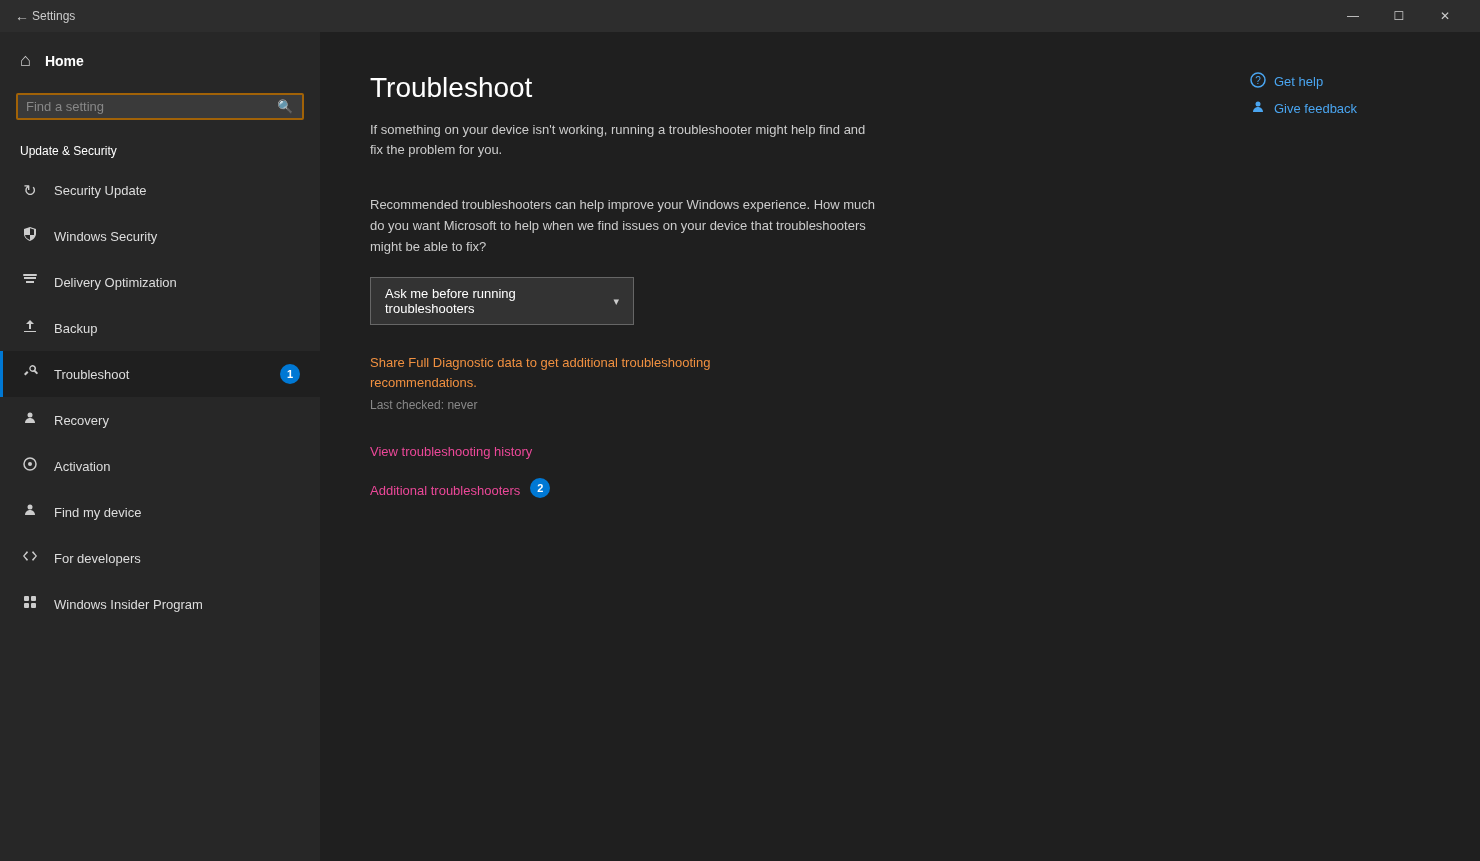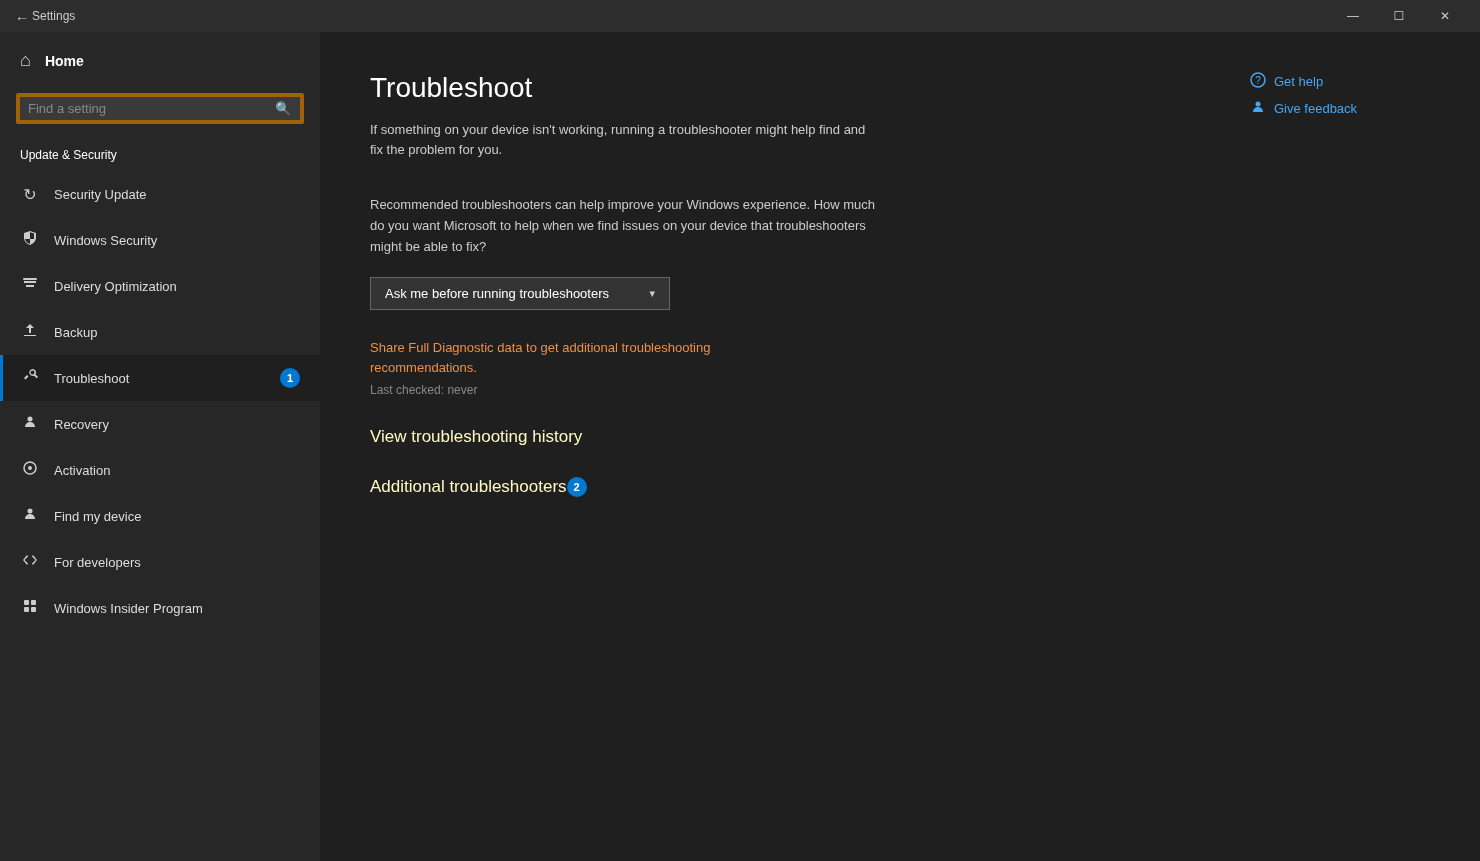--- a/index.html
+++ b/index.html
@@ -87,21 +87,21 @@
     .sidebar-home-label {
       font-size: 14px;
       color: #ffffff;
       font-weight: bold;
     }
     .sidebar-search {
       margin: 4px 16px 16px 16px;
       display: flex;
       align-items: center;
       background: #3a3a3a;
-      border: 4px solid #a16207;
+      border: 2px solid #a16207;
       border-radius: 2px;
       padding: 4px 8px;
     }
     .sidebar-search input {
       background: transparent;
       border: none;
       outline: none;
       color: #cccccc;
       font-size: 13px;
       flex: 1;
@@ -222,21 +222,21 @@
       max-width: 520px;
       margin-bottom: 20px;
     }
     .dropdown {
       display: flex;
       align-items: center;
       background: #333333;
       border: 1px solid #666666;
       padding: 8px 14px;
       cursor: pointer;
-      width: 300px;
+      width: 264px;
       justify-content: space-between;
       font-size: 13px;
       color: #ffffff;
     }
     .dropdown-chevron {
       margin-left: 10px;
       font-size: 11px;
       color: #cccccc;
     }
     .link-orange {
@@ -253,32 +253,33 @@
       font-size: 13px;
       color: #cccccc;
       margin-top: 14px;
     }
     .last-checked {
       font-size: 12px;
       color: #888888;
       margin-top: 6px;
     }
     .link-blue {
-      color: #fef9c3;
-      font-size: 17px;
+      color: #ec4899;
+      font-size: 13px;
       cursor: pointer;
       text-decoration: none;
     }
     .view-history {
       margin-top: 30px;
     }
     .additional-troubleshooters {
-      margin-top: 30px;
-      display: flex;
-      align-items: flex-start;
+      margin-top: 18px;
+      display: flex;
+      align-items: flex-end;
+      gap: 10px;
     }
 
     
     ::-webkit-scrollbar { width: 6px; }
     ::-webkit-scrollbar-track { background: #1f1f1f; }
     ::-webkit-scrollbar-thumb { background: #444; border-radius: 3px; }
   </style>
 </head>
 <body>
 

